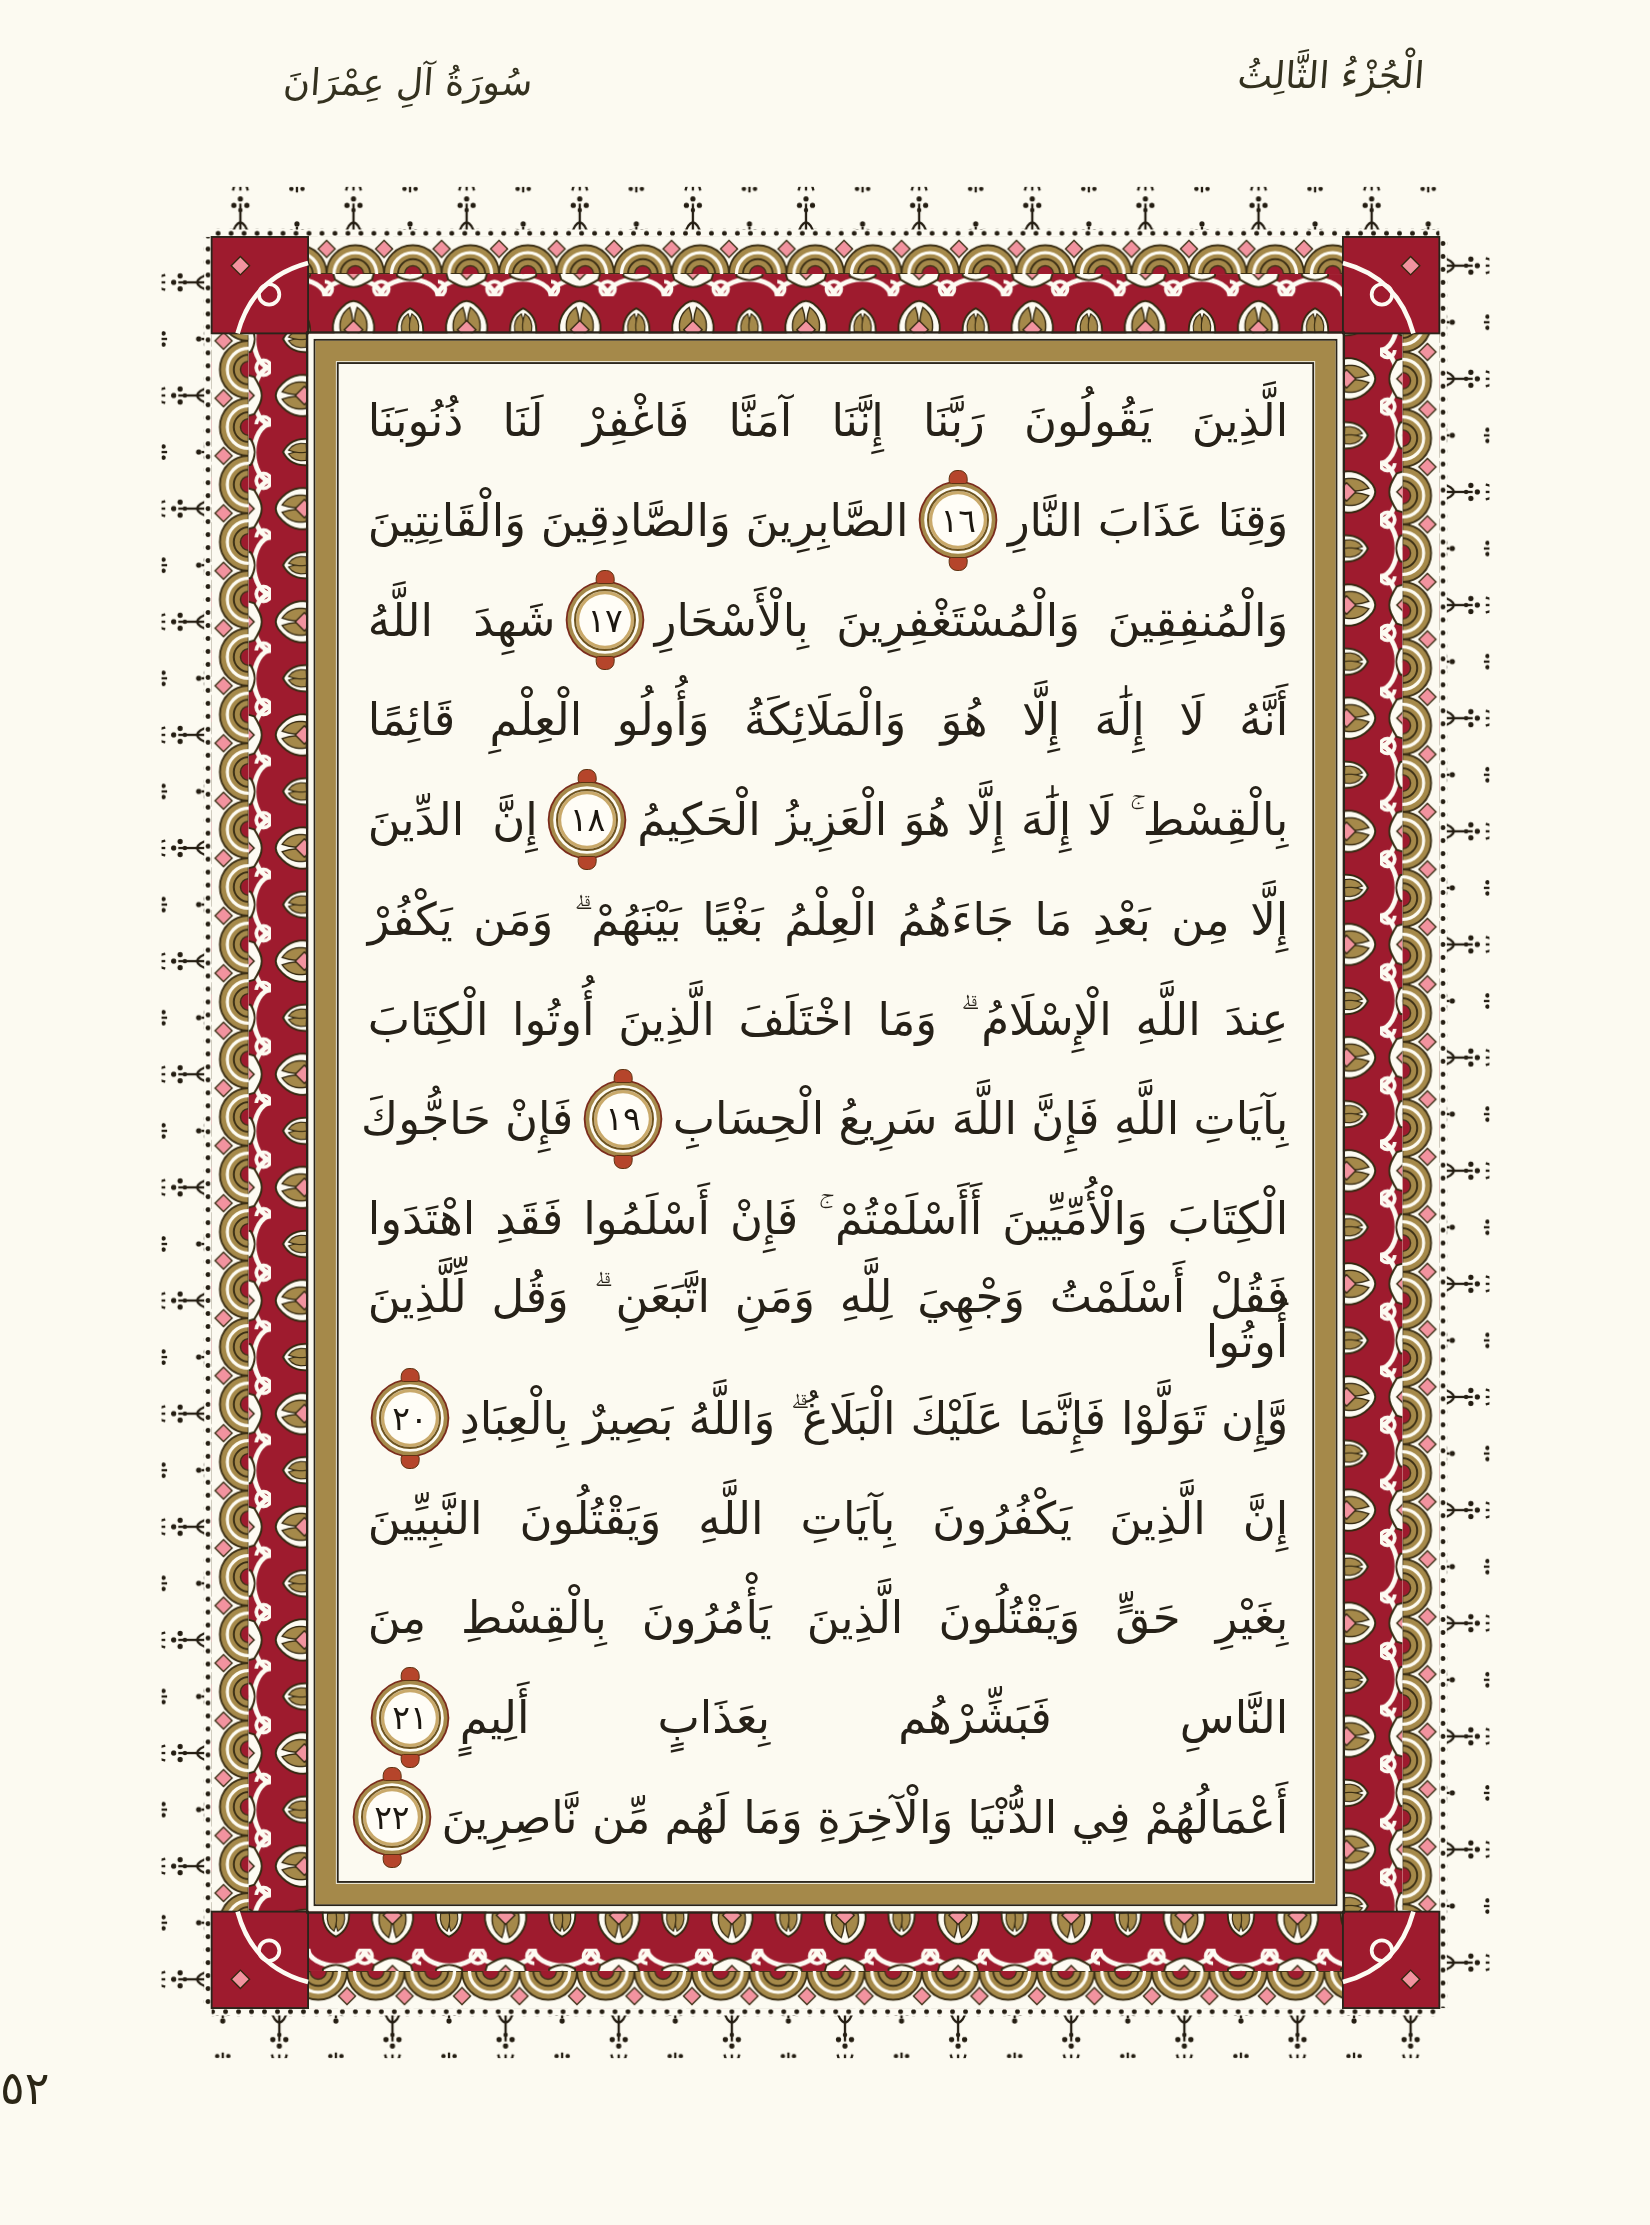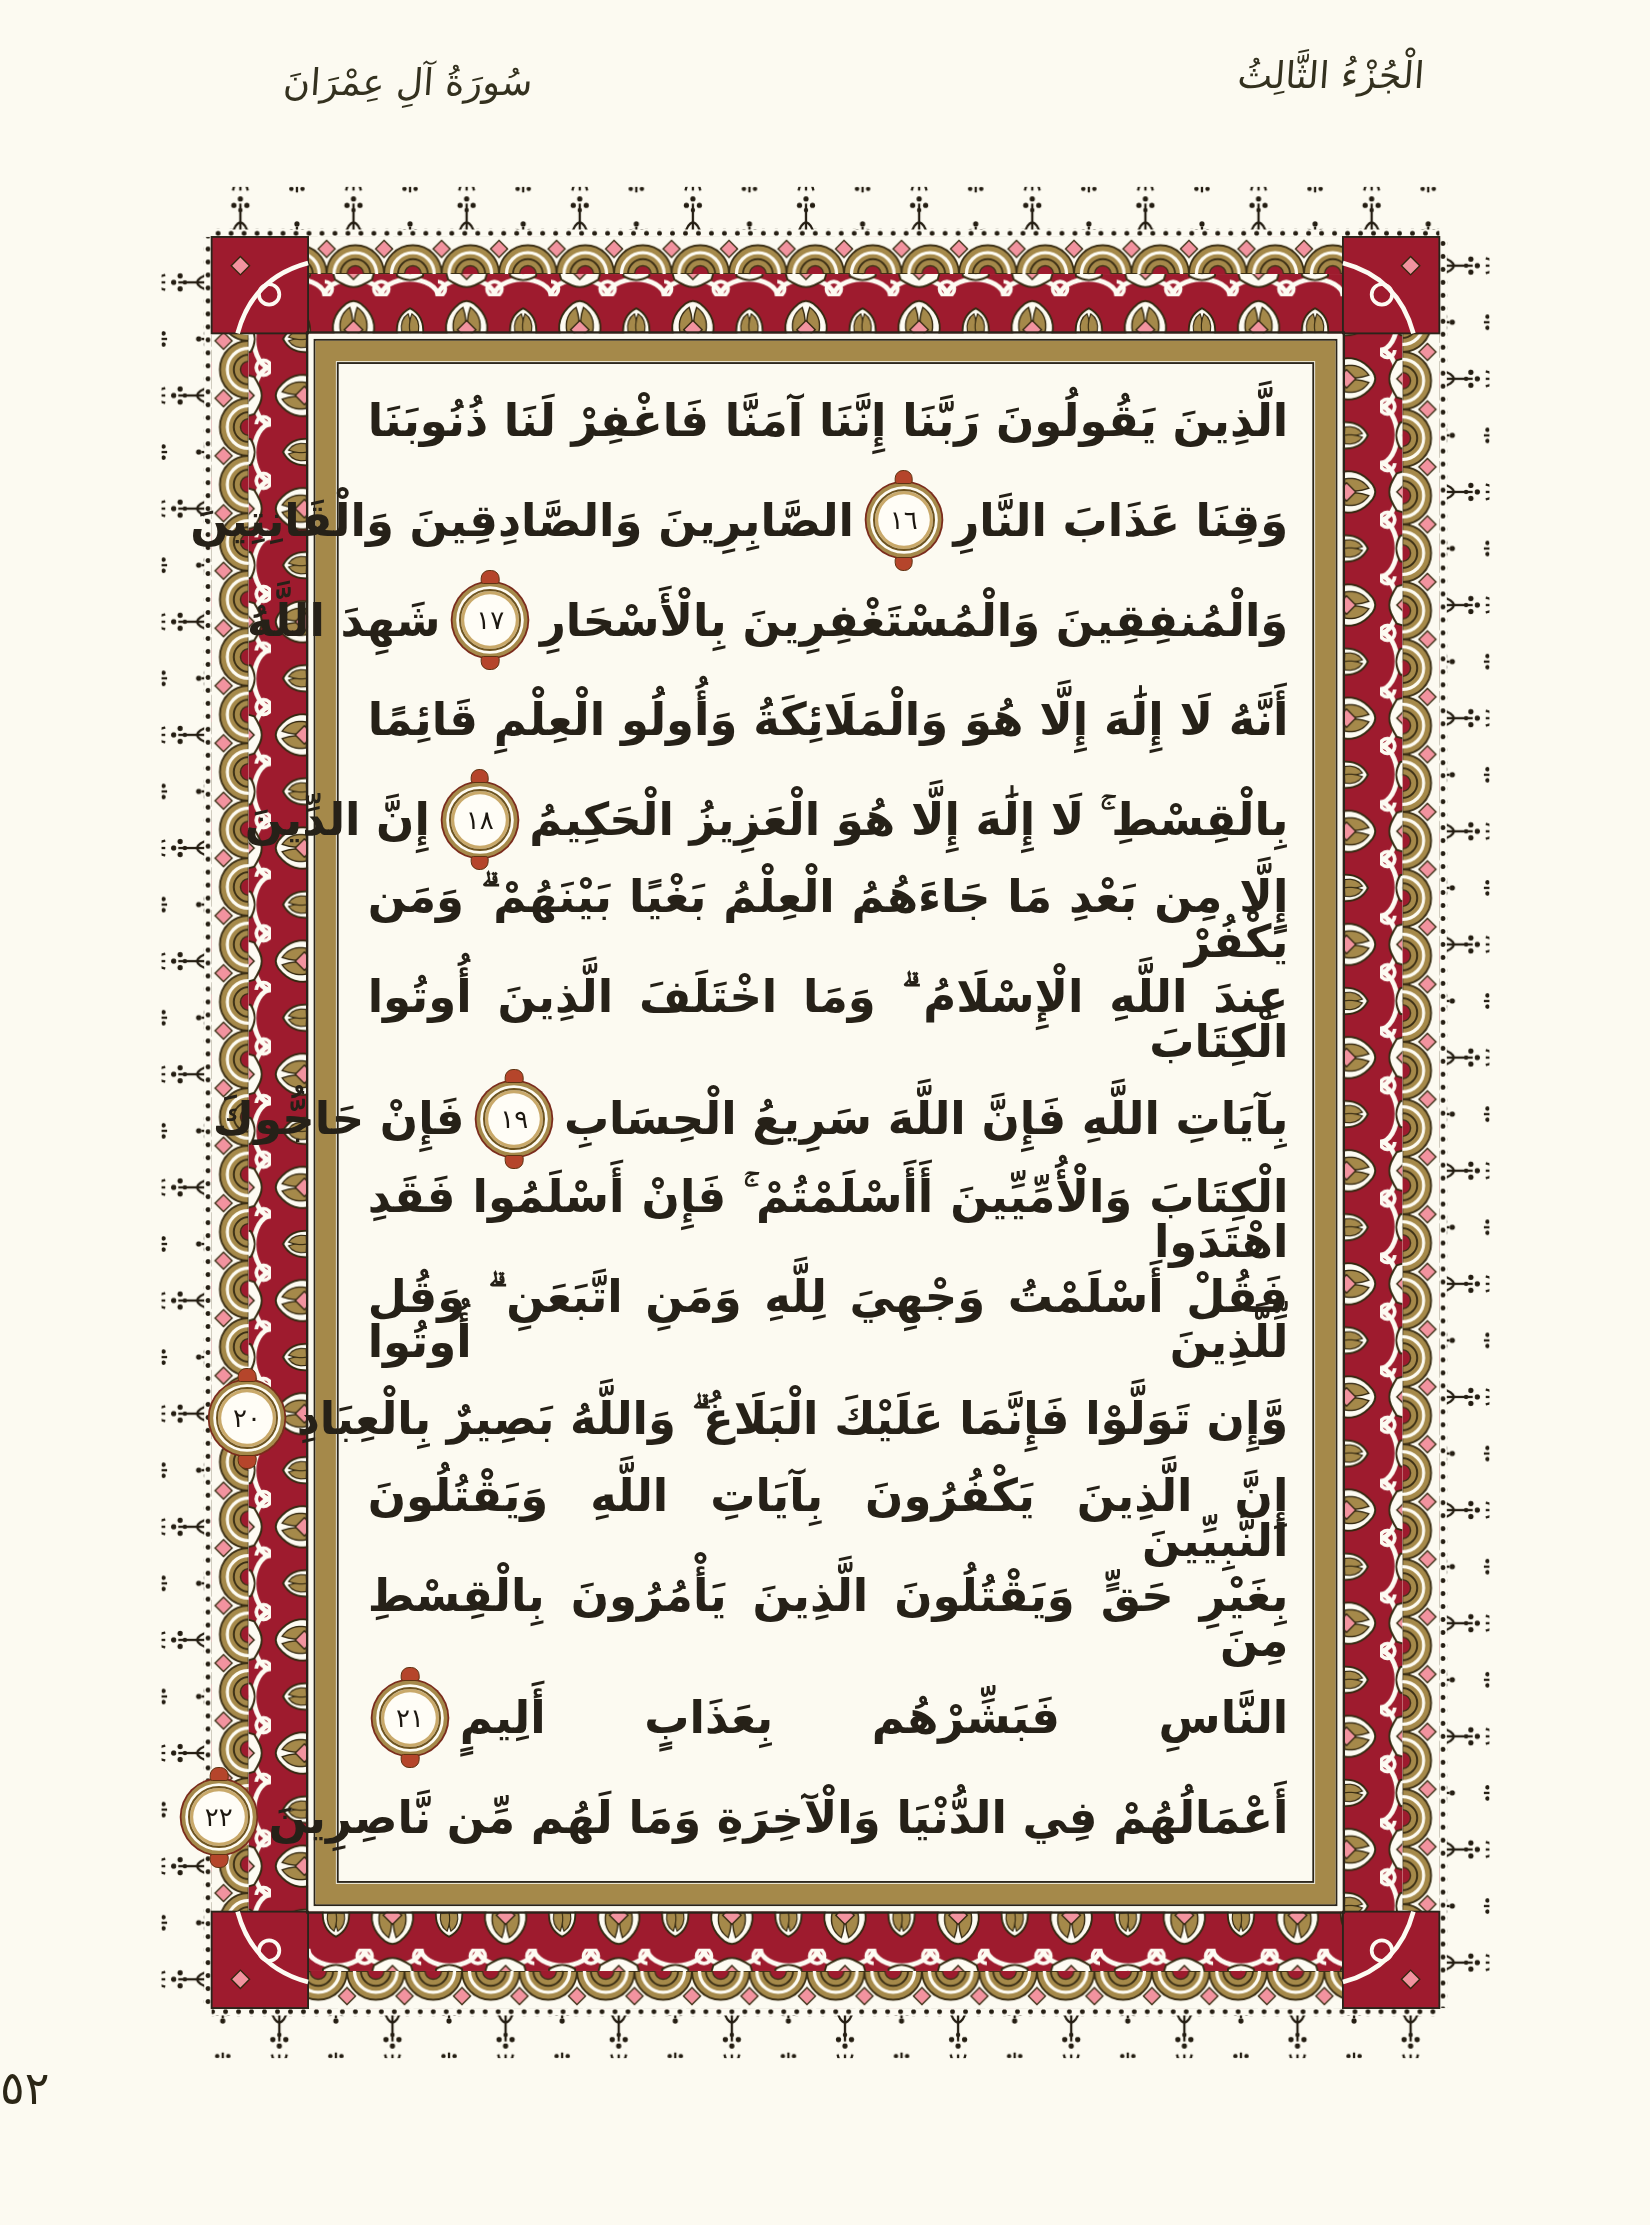--- a/index.html
+++ b/index.html
@@ -40,39 +40,38 @@
     font-weight:500;
     line-height:1.0;
     white-space:nowrap;
   }
   .seg{
     flex:1 1 auto;
     text-align:justify;
     text-align-last:justify;
     overflow:visible;
     padding:0 3.7px;
-    font-weight:bold;
   }
   .line .seg:only-child{white-space:normal;}
   
   .ayah-marker{
     position:relative;
     flex:0 0 auto;
     display:inline-flex;align-items:center;justify-content:center;
     width:58px;height:58px;
     margin:0 15px;
     border-radius:50%;
     background:#fffdf6;
     border:2.3px solid #6e5420;
     box-shadow:
       0 0 0 2.8px #fdfbf2,
       0 0 0 6.5px #a5894a,
       0 0 0 8.3px #7a2b1c,
       inset 0 0 0 3.2px #c9a96a;
-    font-size:26px;
+    font-size:33px;
     color:#1c1710;
   }
   .ayah-marker::before,.ayah-marker::after{
     content:"";
     position:absolute;left:50%;transform:translateX(-50%);
     width:16.7px;height:12px;
     background:#b5452b;
     border:1.4px solid #5f3312;
     border-radius:8.3px 8.3px 2.8px 2.8px;
   }

